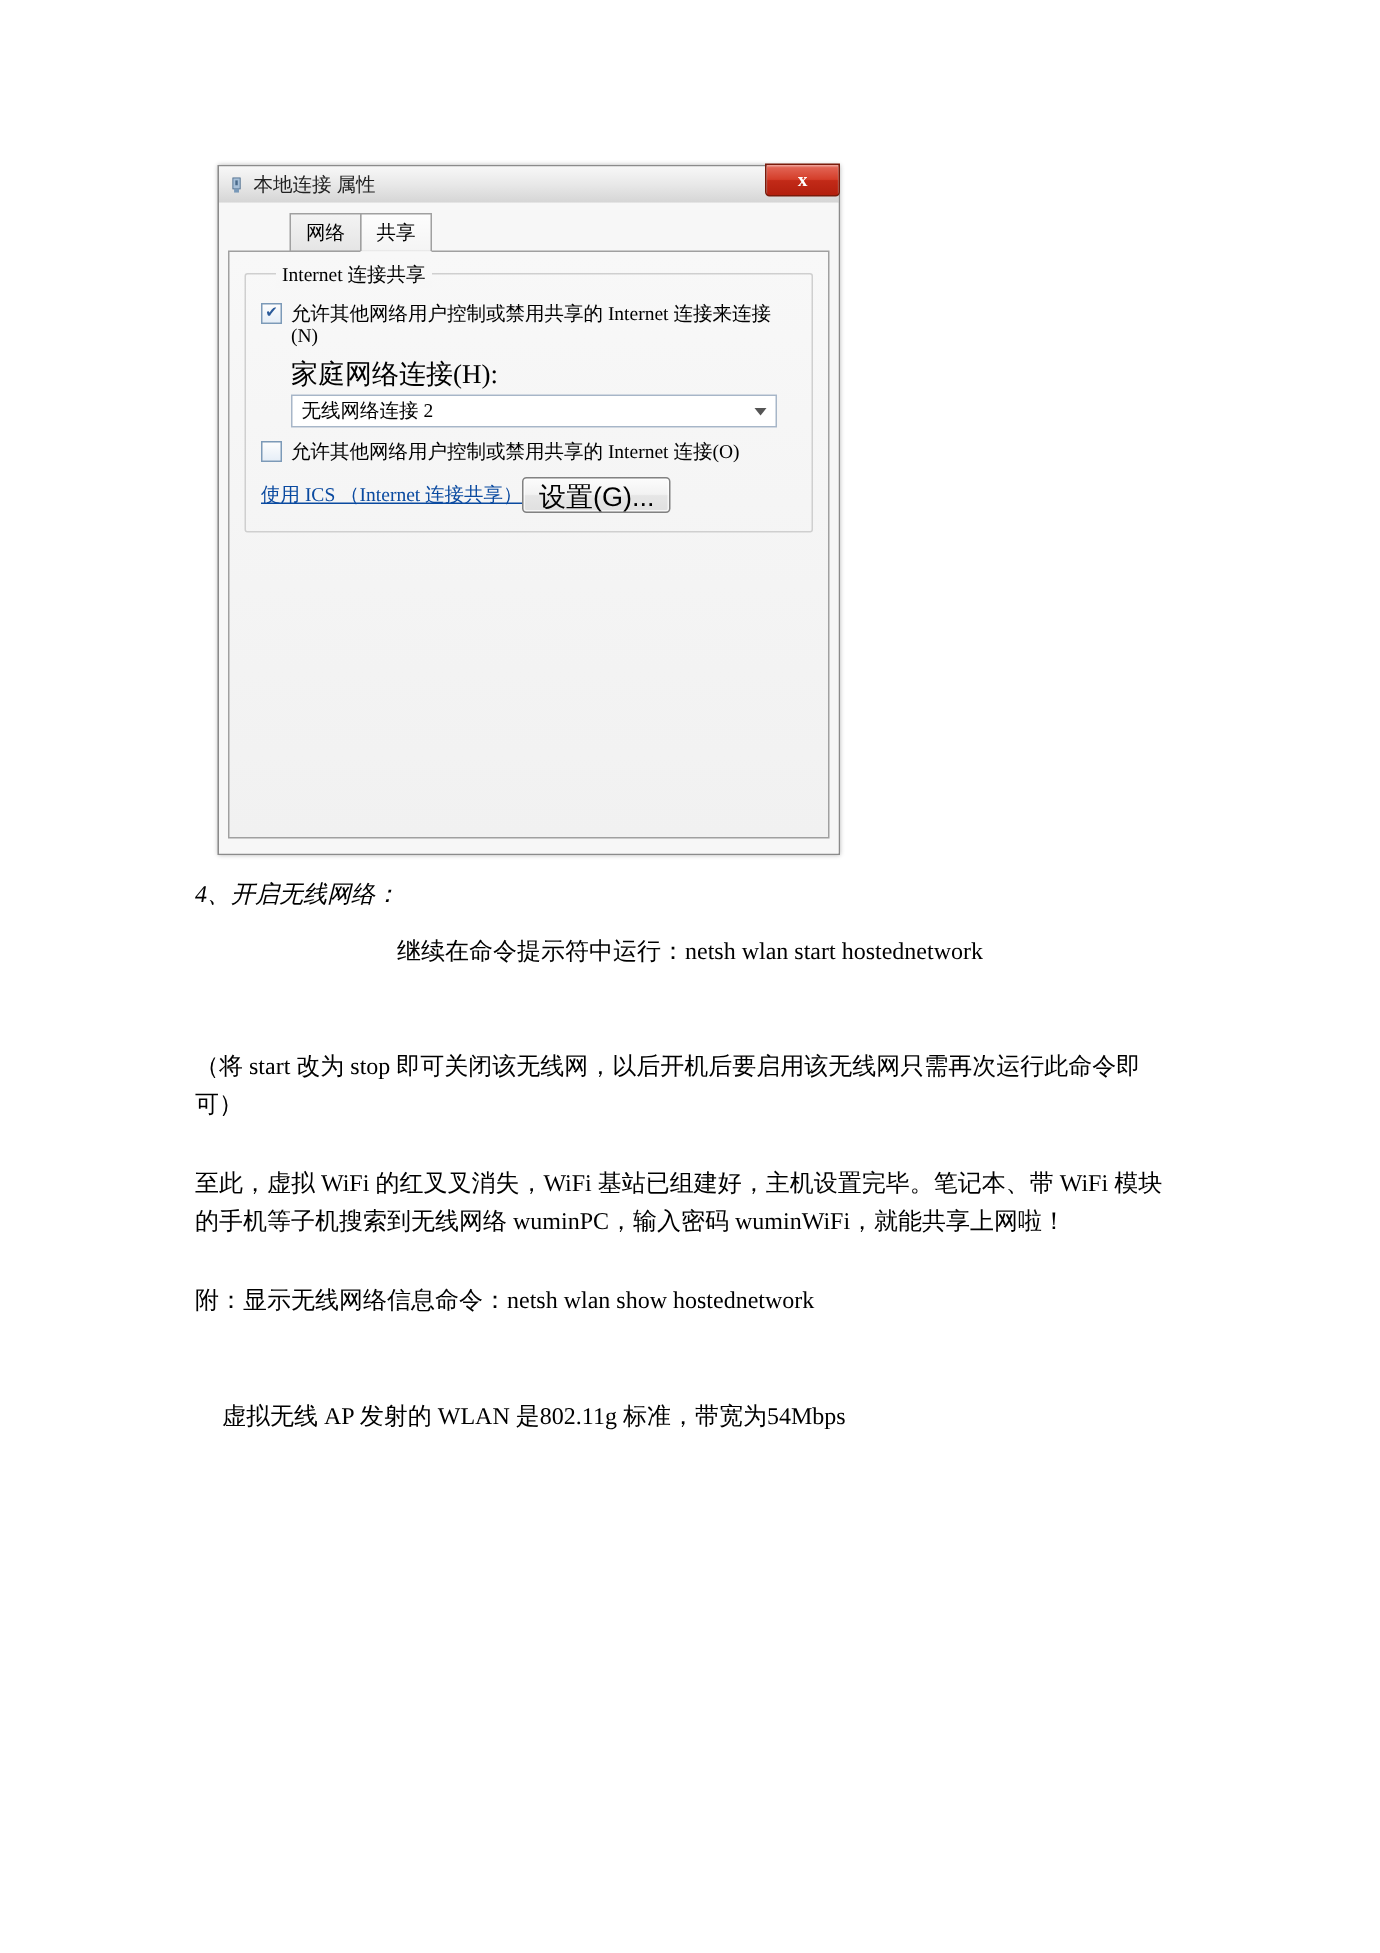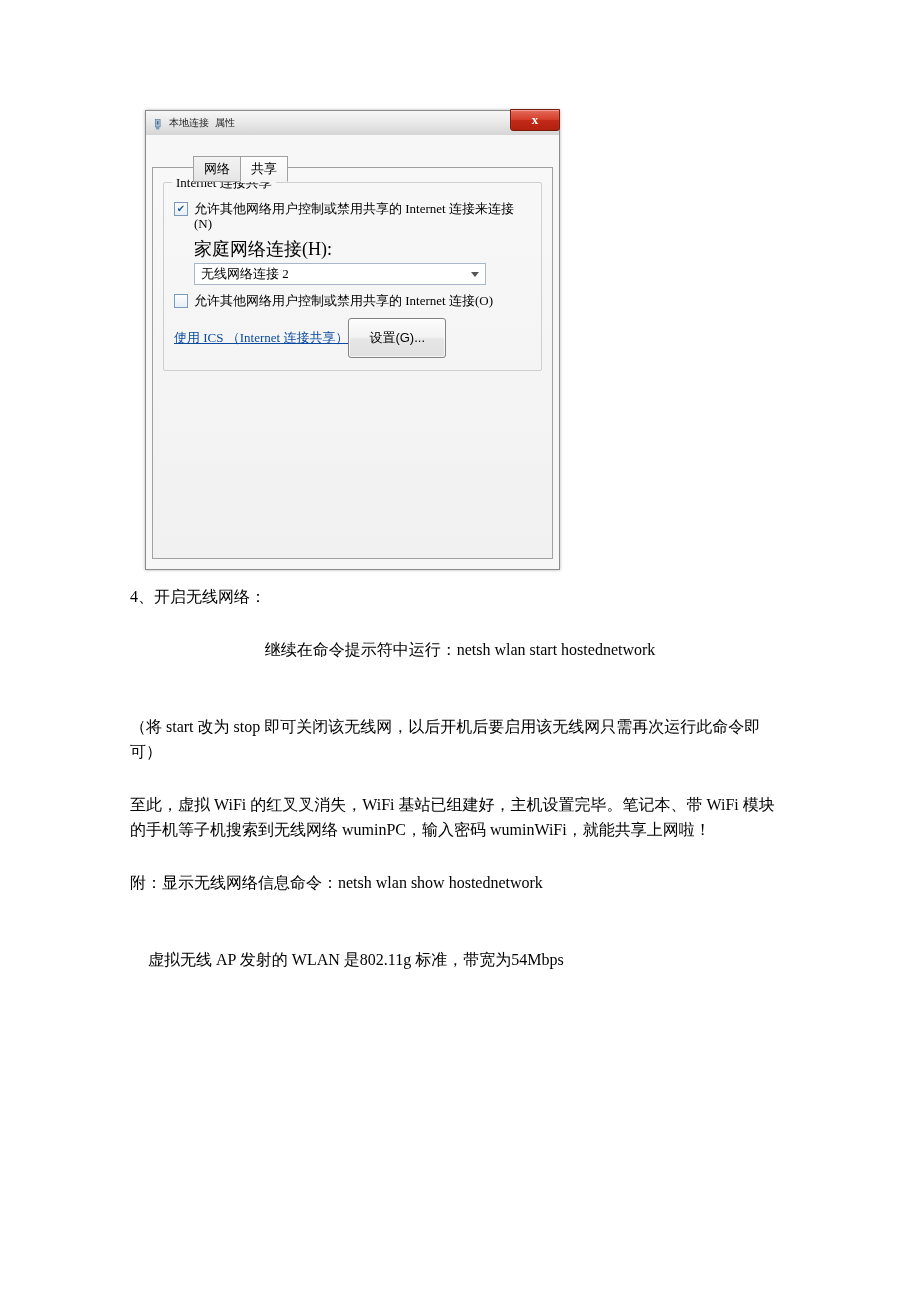--- a/index.html
+++ b/index.html
@@ -29,22 +29,22 @@
       position: relative;
     }
     .titlebar-icon {
       width: 13px;
       height: 13px;
       display: inline-block;
       margin-right: 4px;
     }
     .titlebar-icon svg { width: 100%; height: 100%; }
     .titlebar-text {
-      font-family: Liberation Mono, monospace;
-      font-size: 10px;
+      font-family: Liberation Serif, serif;
+      font-size: 13px;
       color: #222;
     }
     .close-btn {
       position: absolute;
       right: -1px;
       top: -2px;
       width: 50px;
       height: 22px;
       background: linear-gradient(to bottom, #e46a5b 0%, #d43e2a 48%, #c22a18 52%, #b31f0e 100%);
       border: 1px solid #7a1a0a;
@@ -58,21 +58,21 @@
       box-shadow: inset 0 1px 1px rgba(255,255,255,0.4);
       cursor: pointer;
     }
     .dialog-body {
       background: #f7f7f7;
       padding: 6px 6px 10px 6px;
     }
     .tabs {
       display: flex;
       position: relative;
-      top: 15px;
+      top: 1px;
       z-index: 2;
       margin-left: 1px;
       padding-left: 40px;
     }
     .tab {
       padding: 3px 10px 3px 10px;
       font-size: 13px;
       border: 1px solid #a0a0a0;
       background: #ececec;
       margin-right: -1px;
@@ -94,21 +94,21 @@
     .groupbox {
       border: 1px solid #cfcfcf;
       border-radius: 2px;
       padding: 12px 10px 12px 10px;
       position: relative;
       font-size: 13px;
     }
     .groupbox-legend {
       position: absolute;
       top: -9px;
-      left: 8px;
+      left: 20px;
       background: linear-gradient(to bottom,#f8f8f8,#f7f7f7);
       padding: 0 4px;
       font-size: 13px;
     }
     .check-row {
       display: flex;
       align-items: flex-start;
       margin: 6px 0 4px 0;
     }
     .chk {
@@ -136,21 +136,21 @@
     }
     .sub-label {
       margin: 6px 0 2px 20px;
       font-size: 18px;
     }
     .dropdown {
       margin: 2px 0 8px 20px;
       height: 22px;
       border: 1px solid #a7b6c8;
       background: #fff;
-      width: 292px;
+      width: 324px;
       display: flex;
       align-items: center;
       padding: 0 6px;
       font-size: 13px;
       position: relative;
       cursor: pointer;
     }
     .dropdown::after {
       content: "";
       position: absolute;
@@ -166,26 +166,26 @@
       font-size: 13px;
       cursor: pointer;
     }
     .link-row {
       display: flex;
       align-items: center;
       margin-top: 10px;
     }
     .win-button {
       min-width: 78px;
-      height: 40px;
+      height: 24px;
       background: linear-gradient(to bottom, #fcfcfc 0%, #f2f2f2 48%, #e6e6e6 52%, #e0e0e0 100%);
       border: 1px solid #828282;
       border-radius: 3px;
-      font-size: 13px;
-      padding: 0 20px;
+      font-size: 18px;
+      padding: 0 10px;
       cursor: pointer;
       box-shadow: inset 0 0 0 1px rgba(255,255,255,0.7);
     }
     .dialog-footer {
       margin-top: 8px;
       display: flex;
       justify-content: flex-end;
       gap: 8px;
       padding: 0 4px 4px 0;
     }
@@ -245,19 +245,19 @@
           <span class="ics-link">使用 ICS （Internet 连接共享）</span>
           <button class="win-button">设置(G)...</button>
         </div>
       </div>
     </div>
 
   </div>
 </div>
 
 <div class="doc-text">
-  <p style="margin-bottom:28px;">4、开启无线网络：</p>
+  <p style="margin-bottom:13px;font-style:italic;">4、开启无线网络：</p>
   <p style="margin-bottom:52px;text-align:center;">继续在命令提示符中运行：netsh  wlan  start  hostednetwork</p>
   <p>（将 start 改为 stop 即可关闭该无线网，以后开机后要启用该无线网只需再次运行此命令即可）</p>
   <p>至此，虚拟 WiFi 的红叉叉消失，WiFi 基站已组建好，主机设置完毕。笔记本、带 WiFi 模块的手机等子机搜索到无线网络 wuminPC，输入密码 wuminWiFi，就能共享上网啦！</p>
   <p style="margin-bottom:52px;">附：显示无线网络信息命令：netsh  wlan  show  hostednetwork</p>
   <p class="indent">虚拟无线 AP 发射的 WLAN 是802.11g 标准，带宽为54Mbps</p>
 </div>
 
 </body></html>

